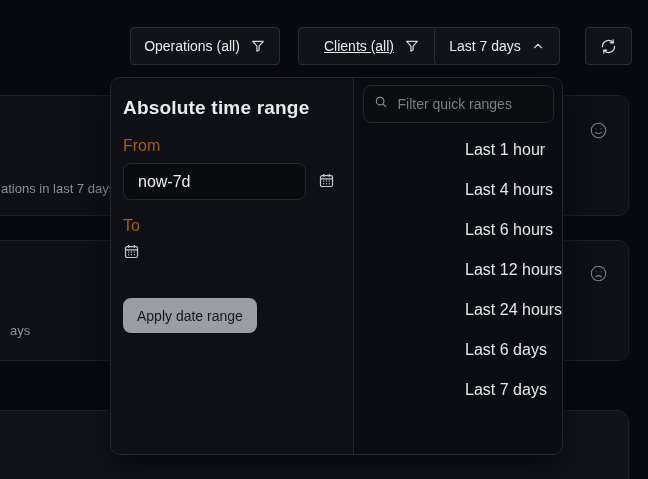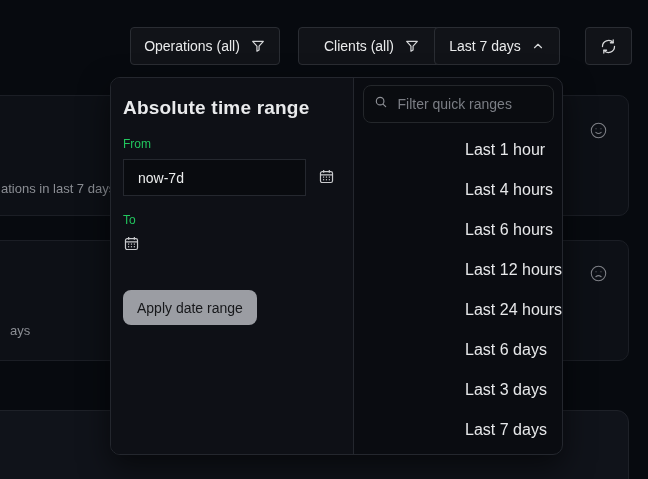--- a/index.html
+++ b/index.html
@@ -28,45 +28,45 @@
   .face2{left:612px;top:23px;}
 
   
   .tb-btn{
     position:absolute;top:27px;height:38px;box-sizing:border-box;
     background:#111318;border:1px solid #2a2d33;border-radius:4px;
     display:flex;align-items:center;justify-content:center;gap:10px;
     color:#e9eaeb;font-size:14px;cursor:pointer;
   }
   .btn-ops{left:130px;width:150px;}
-  .btn-clients{left:298px;width:148px;}
+  .btn-clients{left:298px;width:148px;text-decoration:underline;}
   .btn-range{left:434px;width:126px;}
   .btn-refresh{left:585px;width:47px;}
   .tb-btn svg{display:block;}
 
   
   .panel{
     position:absolute;left:110px;top:77px;width:453px;height:378px;box-sizing:border-box;
     background:#0a0c11;border:1px solid #24272e;border-radius:10px;
     box-shadow:0 12px 30px rgba(0,0,0,.55);
     display:flex;overflow:hidden;z-index:5;
   }
   .panel-left{
     width:243px;box-sizing:border-box;background:#0e1016;
     border-right:1px solid #24272e;padding:19px 12px 12px 12px;
   }
   .panel-left h3{
     margin:0 0 18px 0;font-size:19px;font-weight:700;color:#e9eaec;letter-spacing:.2px;
   }
-  .field-label{display:block;font-size:12px;color:#22c55e;margin:0 0 8px 0;}
+  .field-label{display:block;font-size:16px;color:#a16207;margin:0 0 8px 0;}
   .field-row{display:flex;align-items:center;gap:12px;margin-bottom:17px;}
   .time-input{
     width:183px;height:37px;box-sizing:border-box;
-    background:#090b0f;border:1px solid #25282f;border-radius:0;
-    color:#eceded;font-size:14px;padding:0 14px;outline:none;
+    background:#090b0f;border:1px solid #25282f;border-radius:8px;
+    color:#eceded;font-size:16px;padding:0 14px;outline:none;
     font-family:"Liberation Sans", sans-serif;
   }
   .cal-btn{background:none;border:none;padding:0;margin:0;cursor:pointer;display:flex;}
   .apply-btn{
     margin-top:18px;height:35px;padding:0 14px;
     background:#9b9da3;border:none;border-radius:8px;
     color:#16171a;font-size:14px;cursor:pointer;
     font-family:Liberation Sans, sans-serif;
   }
 
@@ -214,18 +214,17 @@
       </span>
       <input type="text" placeholder="Filter quick ranges" style="">
     </div>
     <div class="quick-list">
         <div class="quick-item">Last 1 hour</div>
         <div class="quick-item">Last 4 hours</div>
         <div class="quick-item">Last 6 hours</div>
         <div class="quick-item">Last 12 hours</div>
         <div class="quick-item">Last 24 hours</div>
         <div class="quick-item">Last 6 days</div>
-        <div class="quick-item">Last 3 days</div>
         <div class="quick-item">Last 7 days</div>
       </div>
   </div>
 
 </div>
 
 </body></html>

